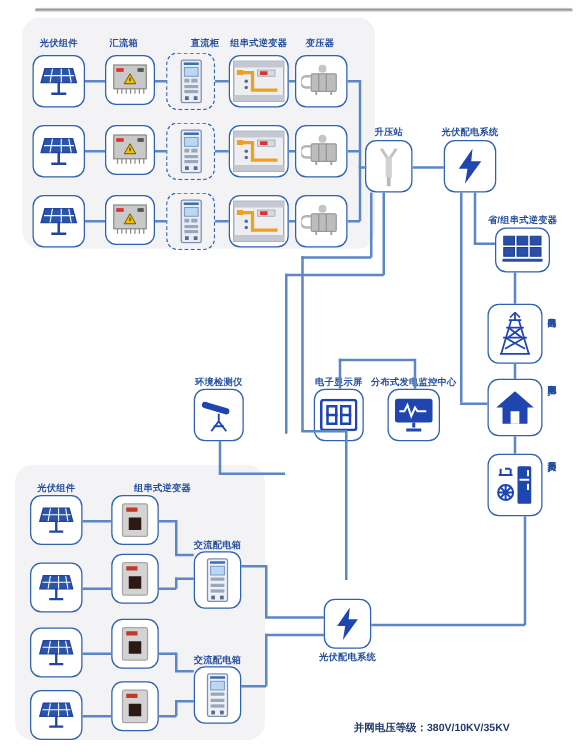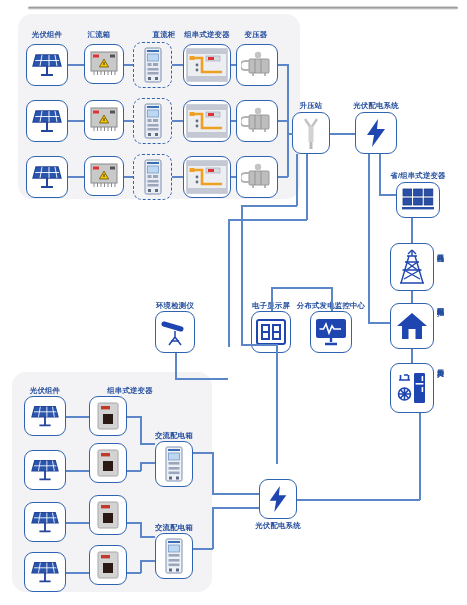--- a/index.html
+++ b/index.html
@@ -559,14 +559,15 @@
   <div class="node" style="left:259px;top:479px;width:38px;height:40px;">
     <svg width="24" height="28" viewBox="0 0 26 30">
       <path d="M15 1 L4 17 h7 L9 29 L22 11 h-8 z" fill="#1f45b0"></path>
     </svg>
   </div>
   <div class="lbl c" style="left:278px;top:522px;">光伏配电系统</div>
 
   <div class="ln lnh" style="left:297px;top:499px;width:123px;"></div>
   <div class="ln lnv" style="left:419px;top:413px;height:87px;"></div>
 
+  <div class="foot" style="left:283px;top:577px;">并网电压等级：380V/10KV/35KV</div>
 
 </div>
 
 </body></html>

